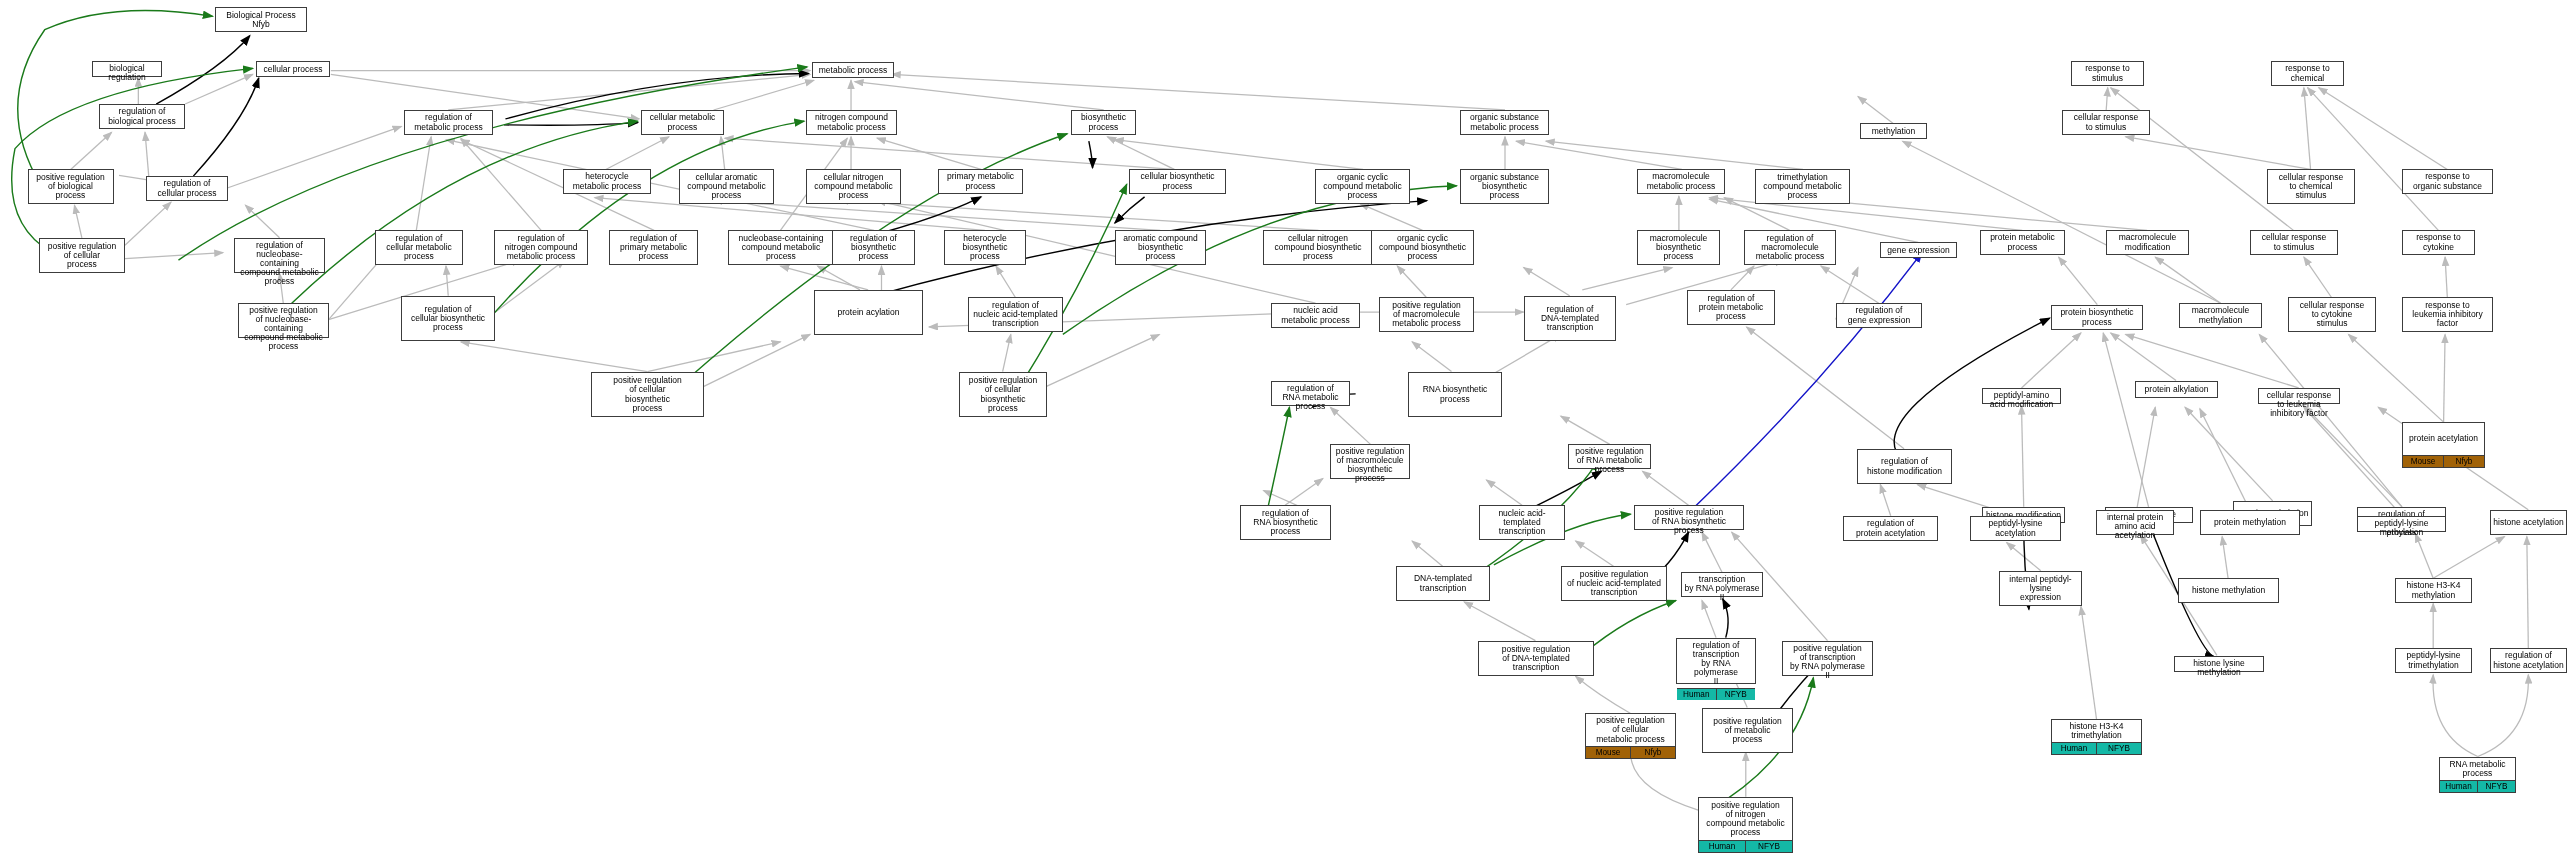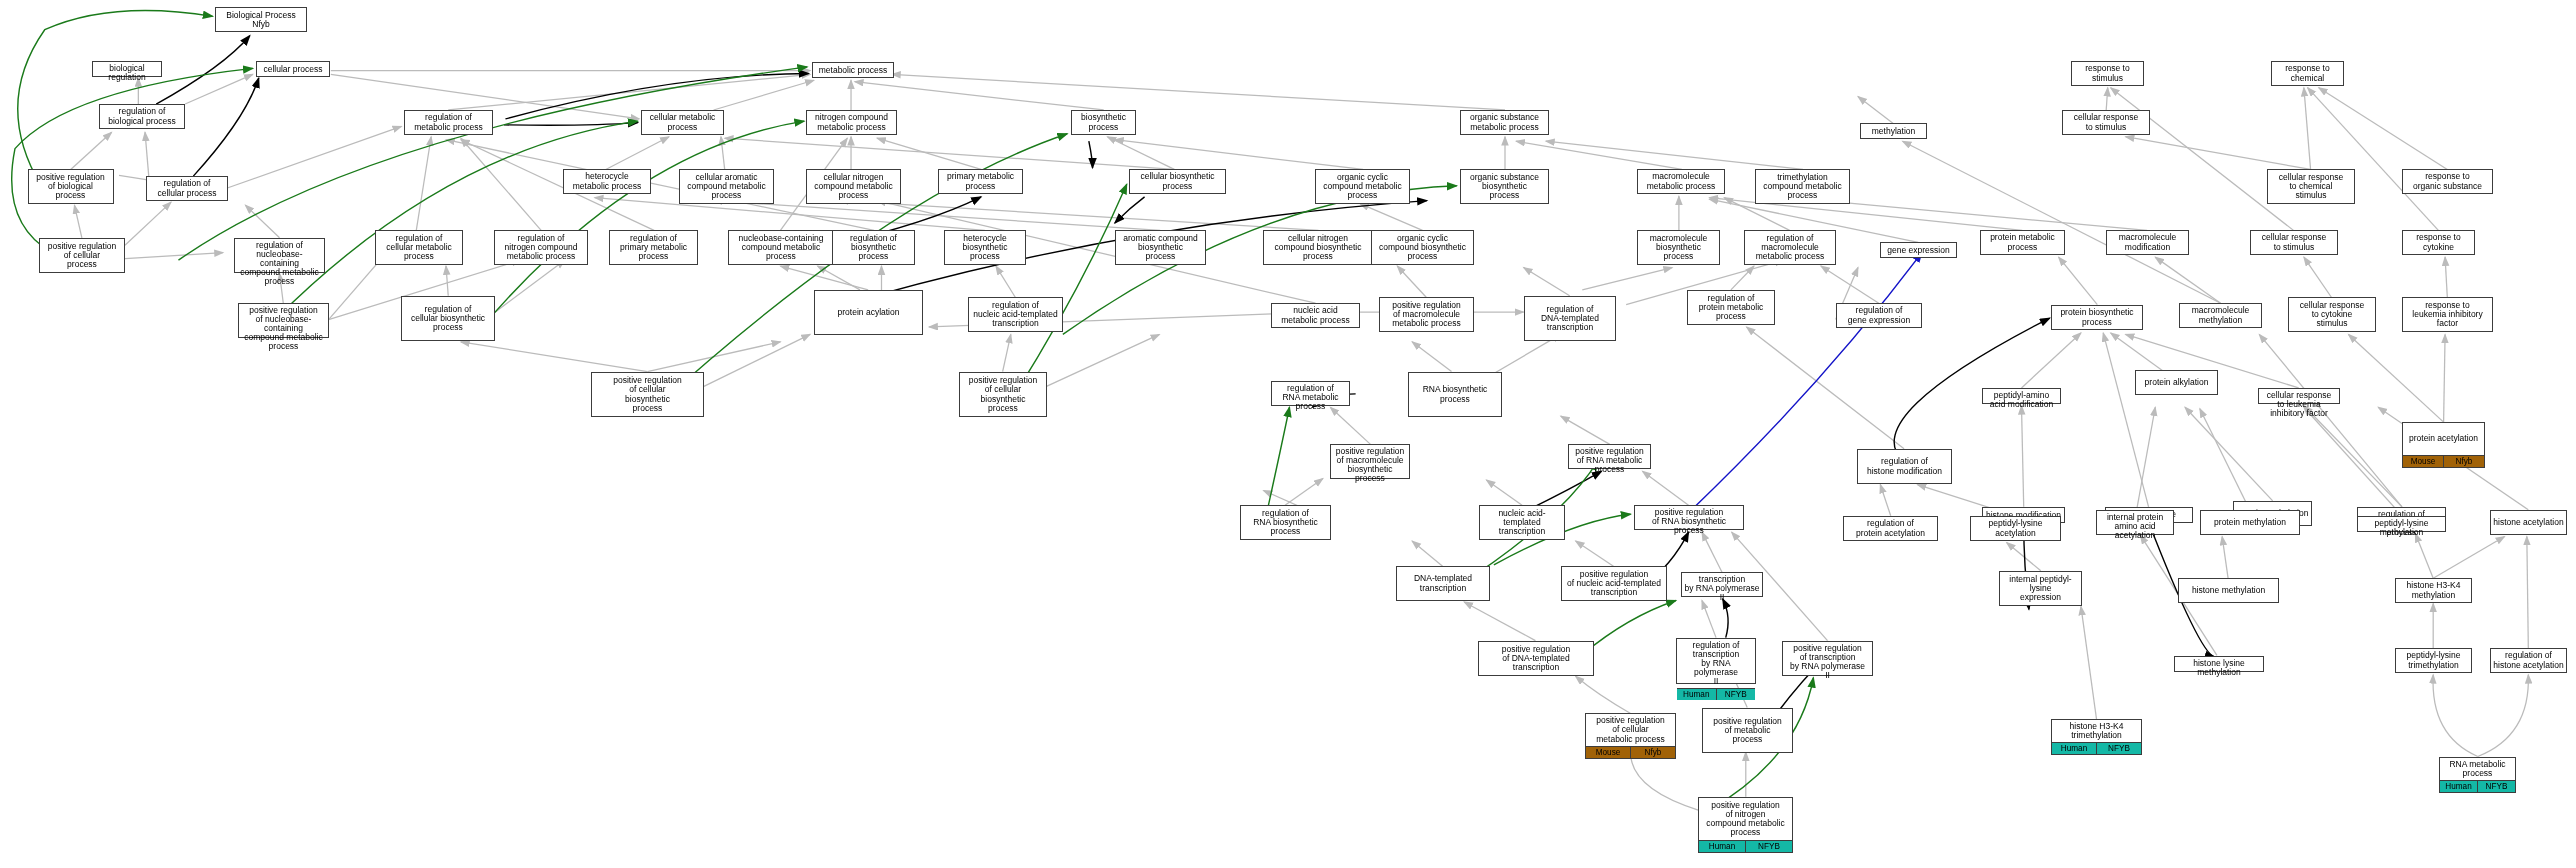--- a/index.html
+++ b/index.html
@@ -476,21 +476,21 @@
   </div>
   <div class="node" style="left:1524px;top:296px;width:92px;height:45px">
     <div class="label">regulation of
 DNA-templated
 transcription</div>
   </div>
   <div class="node" style="left:1982px;top:388px;width:79px;height:16.4px">
     <div class="label">peptidyl-amino
 acid modification</div>
   </div>
-  <div class="node" style="left:2135px;top:370px;width:83px;height:25px">
+  <div class="node" style="left:2135px;top:381px;width:83px;height:17px">
     <div class="label">protein alkylation</div>
   </div>
   <div class="node" style="left:2258px;top:388px;width:82px;height:16.4px">
     <div class="label">cellular response
 to leukemia
 inhibitory factor</div>
   </div>
   <div class="node" style="left:2402px;top:422px;width:83px;height:46px">
     <div class="label">protein acetylation</div>
     <div class="ann mouse">

